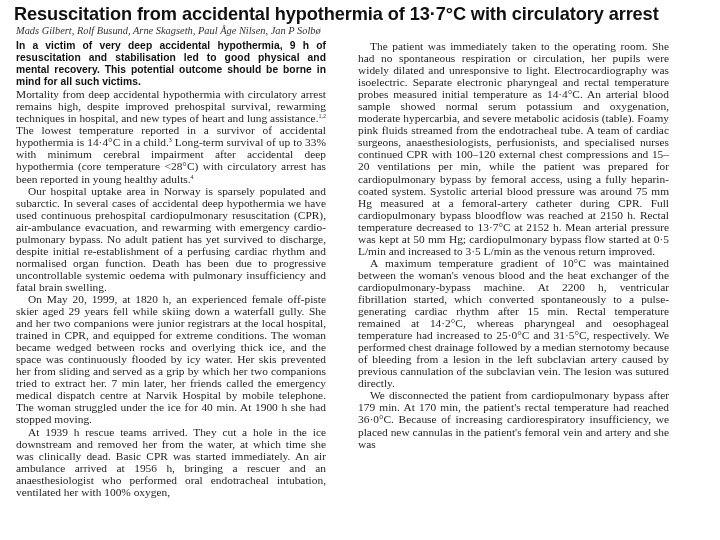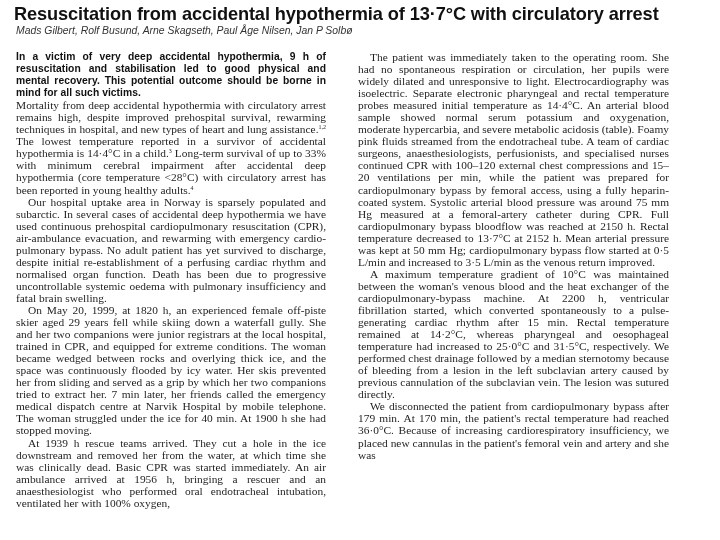--- a/index.html
+++ b/index.html
@@ -10,27 +10,27 @@
   }
   .page { position: absolute; left: 0; top: 0; width: 720px; height: 444px; }
   .title {
     position: absolute; left: 14px; top: 4px;
     font-family: "Liberation Sans", sans-serif;
     font-weight: bold; font-size: 18.2px; letter-spacing: -0.1px;
     color: #111; white-space: nowrap; margin: 0;
   }
   .authors {
     position: absolute; left: 16px; top: 24.5px;
-    font-family: Liberation Sans, sans-serif; font-style: italic;
+    font-family: Liberation Serif, serif; font-style: italic;
     font-size: 10.4px; color: #333; white-space: nowrap; margin: 0;
   }
   .col {
     position: absolute; top: 40px;
     font-family: "Liberation Serif", serif;
-    font-size: 11.4px; line-height: 12.05px; color: #1e1e1e; margin-top: 11px;
+    font-size: 11.4px; line-height: 12.05px; color: #1e1e1e;
   }
   .col-left { left: 16px; width: 310px; }
   .col-right { left: 358px; width: 311px; }
   .col p { margin: 0; text-align: justify; }
   .col p.indent { text-indent: 12px; }
   .summary {
     font-family: "Liberation Sans", sans-serif !important;
     font-weight: bold; font-size: 10.3px; line-height: 12.05px;
     color: #111; letter-spacing: 0.05px;
   }

